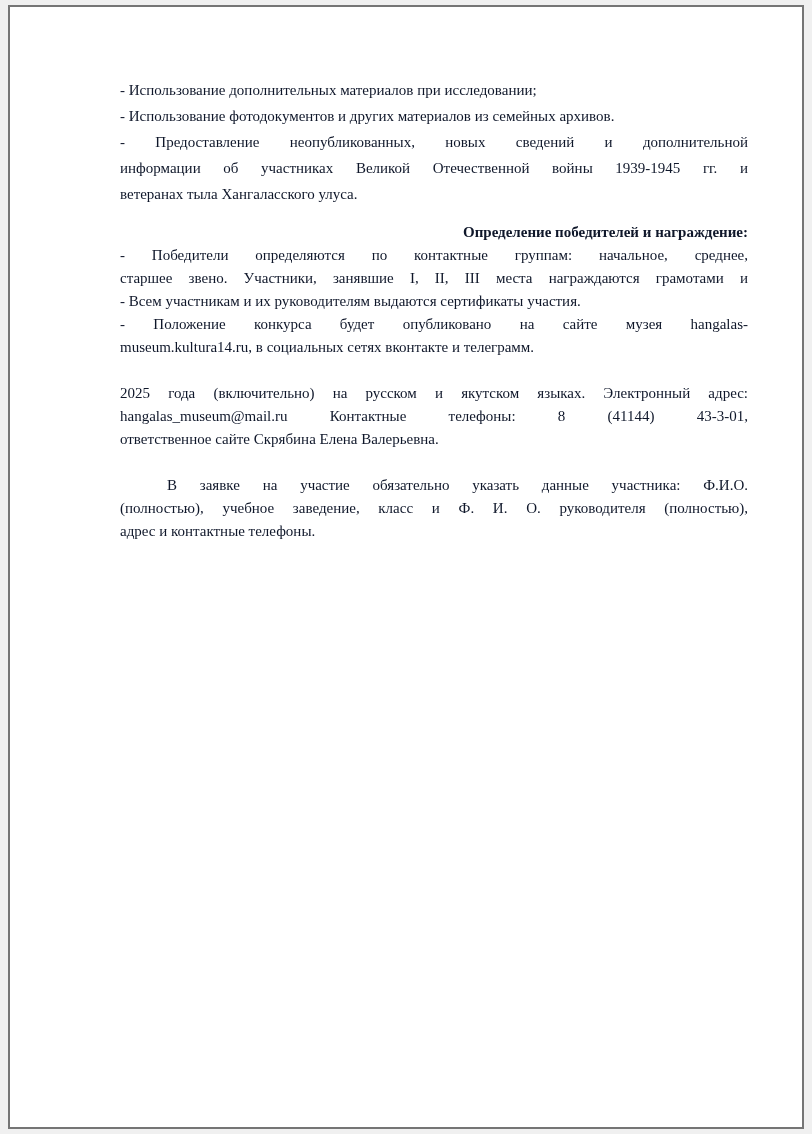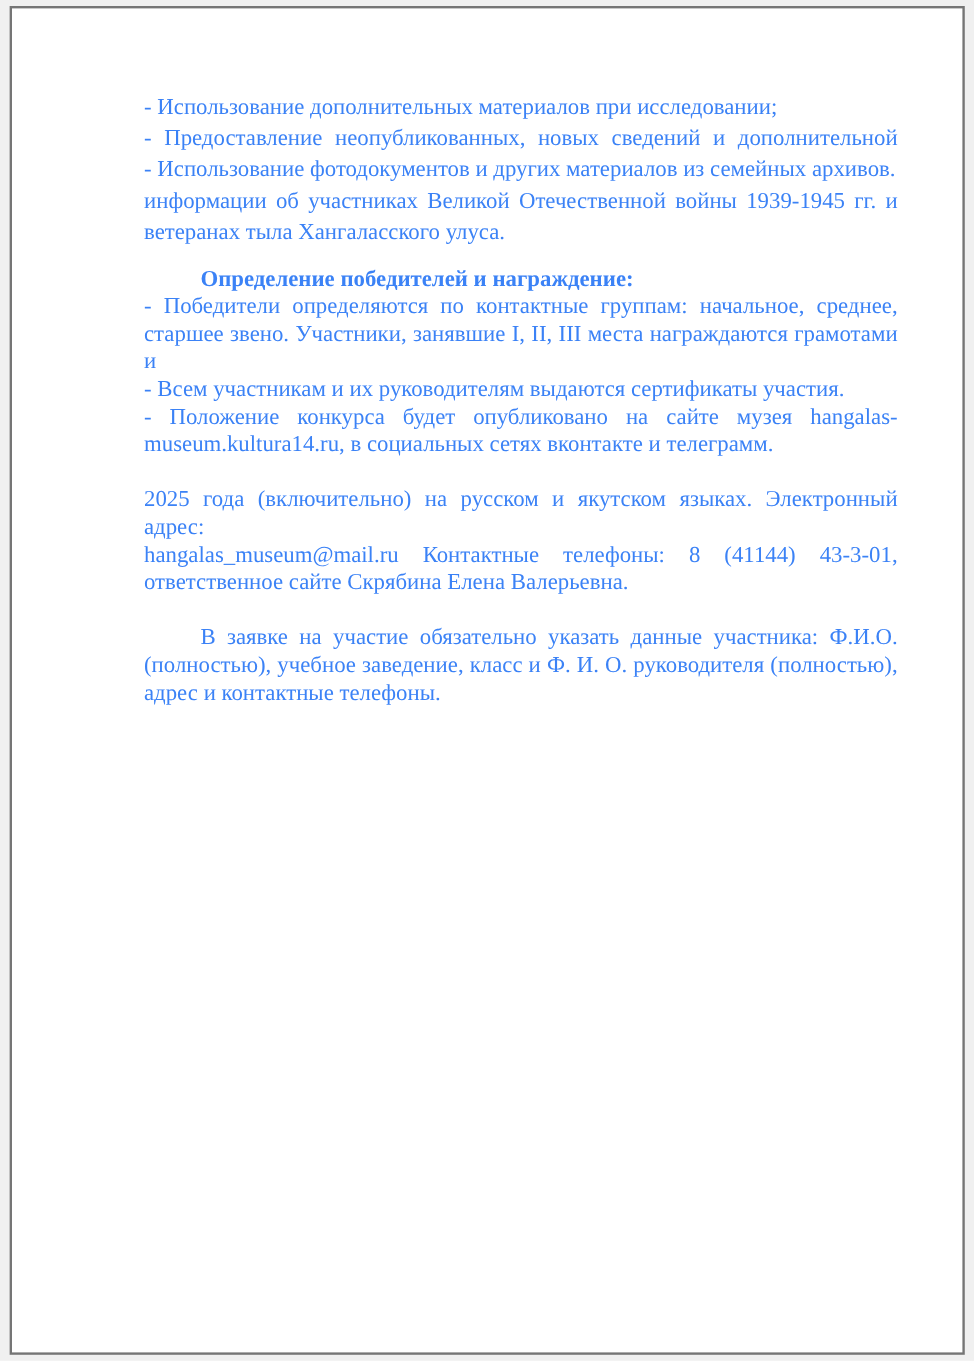--- a/index.html
+++ b/index.html
@@ -20,49 +20,49 @@
     top: 5px;
     width: 796px;
     height: 1124px;
     box-sizing: border-box;
     background: #ffffff;
     border: 2px solid #757575;
     padding: 70px 58px 0 110px;
   }
   .textcol {
     width: 628px;
-    color: #3b82f6;
-    font-size: 19px;
+    color: #0f172a;
+    font-size: 15px;
   }
   .block-1 { line-height: 26px; }
   .block-2 { line-height: 23px; }
   .line {
     white-space: normal;
     text-align: left;
   }
   
   .line.j {
     text-align: justify;
     text-align-last: justify;
   }
   .line.ind { padding-left: 47px; }
-  .line.bold { font-weight: bold; }
+  .line.bold { font-weight: bold; text-align: right; }
   .spacer-para { height: 14px; }
   .spacer-line { height: 23px; }
 </style>
 </head>
 <body>
 
 <div class="page">
   <div class="textcol">
 
     <div class="block-1">
       <div class="line">- Использование дополнительных материалов при исследовании;</div>
+      <div class="line">- Использование фотодокументов и других материалов из семейных архивов.</div>
       <div class="line j">- Предоставление неопубликованных, новых сведений и дополнительной</div>
-      <div class="line">- Использование фотодокументов и других материалов из семейных архивов.</div>
       <div class="line j">информации об участниках Великой Отечественной войны 1939-1945 гг. и</div>
       <div class="line">ветеранах тыла Хангаласского улуса.</div>
     </div>
 
     <div class="spacer-para"></div>
 
     <div class="block-2">
       <div class="line bold ind">Определение победителей и награждение:</div>
       <div class="line j">- Победители определяются по контактные группам: начальное, среднее,</div>
       <div class="line j">старшее звено. Участники, занявшие I, II, III места награждаются грамотами и</div>

